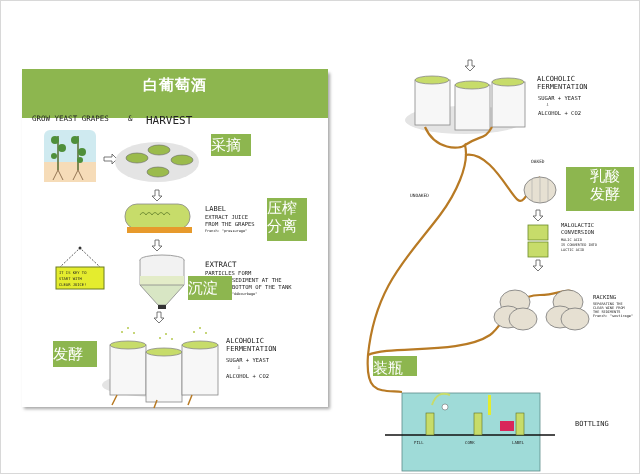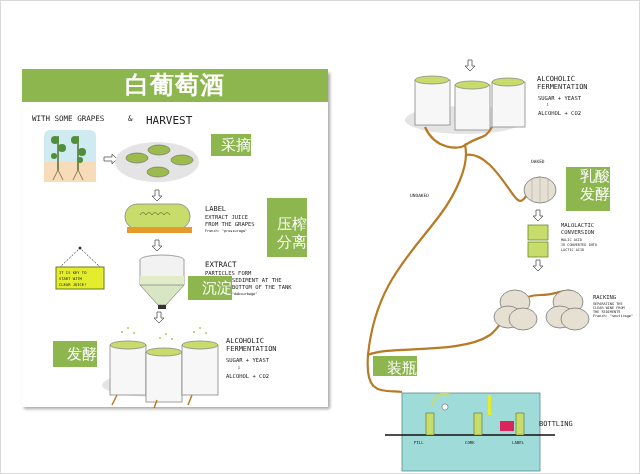--- a/index.html
+++ b/index.html
@@ -2,37 +2,37 @@
 <html><head>
 <meta charset="utf-8">
 <style>
   html, body { margin:0; padding:0; }
   body { width:640px; height:474px; background:#ffffff; position:relative; overflow:hidden;
          font-family:"DejaVu Sans", sans-serif; }
   .frame { position:absolute; left:0; top:0; width:638px; height:472px; border:1px solid #d8d8d8; }
   .abs { position:absolute; }
   .panel { position:absolute; left:22px; top:71px; width:306px; height:336px; background:#fff;
            box-shadow: 2px 2px 3px rgba(0,0,0,0.35); }
-  .title-bar { position:absolute; left:22px; top:69px; width:306px; height:33px; background:#8db64f;
-               color:#fff; font-size:24px; font-weight:bold; text-align:center; line-height:33px; letter-spacing:1px;}
-  .tag { position:absolute; background:#8db64f; color:#fff; font-size:15px; text-align:right; line-height:1.2; }
+  .title-bar { position:absolute; left:22px; top:69px; width:306px; height:49px; background:#8db64f;
+               color:#fff; font-size:15px; font-weight:bold; text-align:center; line-height:33px; letter-spacing:1px;}
+  .tag { position:absolute; background:#8db64f; color:#fff; font-size:15px; text-align:left; line-height:1.2; }
   .hand { position:absolute; font-family:"DejaVu Sans Mono", monospace; color:#222; white-space:nowrap; }
   .h-lg { font-size:9px; }
   .h-sm { font-size:5.5px; }
   .h-xs { font-size:3.5px; }
 </style>
 </head>
 <body>
 
 <div class="frame"></div>
 
 <div class="panel"></div>
 <div class="title-bar">白葡萄酒</div>
 
-<div class="hand h-lg abs" style="left:32px;top:114px;font-size:7.5px;">WITH SOME GRAPES</div>
+<div class="hand h-lg abs" style="left:32px;top:114px;font-size:7.5px;">GROW YEAST GRAPES</div>
 <div class="hand h-lg abs" style="left:128px;top:114px;font-size:7.5px;">&amp;</div>
 <div class="hand h-lg abs" style="left:146px;top:114px;font-size:11px;">HARVEST</div>
 
 <svg class="abs" style="left:22px;top:100px" width="310" height="310">
 
   <g>
     <rect x="22" y="30" width="52" height="52" rx="6" fill="#cfeaf0"></rect>
     <rect x="22" y="62" width="52" height="20" fill="#f6dcb8"></rect>
     <line x1="36" y1="36" x2="36" y2="70" stroke="#556b2f" stroke-width="1.5"></line>
     <line x1="56" y1="36" x2="56" y2="70" stroke="#556b2f" stroke-width="1.5"></line>
@@ -96,21 +96,21 @@
         <circle cx="150" cy="239" r="1"></circle>
       <circle cx="172" cy="232" r="1"></circle>
         <circle cx="178" cy="228" r="1"></circle>
         <circle cx="184" cy="233" r="1"></circle>
     </g>
     <path d="M95 295 l-5 10 M135 300 l-3 8 M170 295 l-4 10" stroke="#b87a24" stroke-width="1.5"></path>
   </g>
 </svg>
 
 <div class="tag" style="left:211px;top:134px;width:40px;height:22px;line-height:22px;">采摘</div>
-<div class="tag" style="left:267px;top:198px;width:40px;height:42px;word-break:break-all;padding-top:17px;">压榨分离</div>
+<div class="tag" style="left:267px;top:198px;width:40px;height:42px;word-break:break-all;padding-top:1px;">压榨分离</div>
 <div class="tag" style="left:188px;top:276px;width:44px;height:24px;line-height:24px;">沉淀</div>
 <div class="tag" style="left:53px;top:341px;width:44px;height:26px;line-height:26px;">发酵</div>
 
 <div class="hand abs" style="left:205px;top:205px;font-size:7px;">LABEL</div>
 <div class="hand h-sm abs" style="left:205px;top:214px;">EXTRACT JUICE</div>
 <div class="hand h-sm abs" style="left:205px;top:221px;">FROM THE GRAPES</div>
 <div class="hand h-xs abs" style="left:205px;top:229px;">French: "pressurage"</div>
 
 <div class="hand abs" style="left:205px;top:260px;font-size:7.5px;">EXTRACT</div>
 <div class="hand h-sm abs" style="left:205px;top:270px;">PARTICLES FORM</div>
@@ -184,31 +184,31 @@
 
 <div class="hand abs" style="left:537px;top:75px;font-size:7px;">ALCOHOLIC</div>
 <div class="hand abs" style="left:537px;top:83px;font-size:7px;">FERMENTATION</div>
 <div class="hand h-sm abs" style="left:538px;top:95px;">SUGAR + YEAST</div>
 <div class="hand abs" style="left:546px;top:101px;font-size:5px;">⇩</div>
 <div class="hand h-sm abs" style="left:538px;top:110px;">ALCOHOL + CO2</div>
 
 <div class="hand abs" style="left:531px;top:159px;font-size:4.5px;">OAKED</div>
 <div class="hand abs" style="left:410px;top:193px;font-size:4.5px;">UNOAKED</div>
 
-<div class="tag" style="left:566px;top:167px;width:44px;height:44px;word-break:break-all;">乳酸发酵</div>
+<div class="tag" style="left:566px;top:167px;width:44px;height:44px;word-break:break-all;padding-left:24px;">乳酸发酵</div>
 <div class="tag" style="left:373px;top:356px;width:44px;height:20px;line-height:24px;">装瓶</div>
 
 <div class="hand abs" style="left:561px;top:222px;font-size:5.5px;">MALOLACTIC</div>
 <div class="hand abs" style="left:561px;top:229px;font-size:5.5px;">CONVERSION</div>
 <div class="hand h-xs abs" style="left:561px;top:238px;">MALIC ACID</div>
 <div class="hand h-xs abs" style="left:561px;top:243px;">IS CONVERTED INTO</div>
 <div class="hand h-xs abs" style="left:561px;top:248px;">LACTIC ACID</div>
 
 <div class="hand abs" style="left:593px;top:294px;font-size:5.5px;">RACKING</div>
 <div class="hand h-xs abs" style="left:593px;top:302px;">SEPARATING THE</div>
 <div class="hand h-xs abs" style="left:593px;top:306px;">CLEAR WINE FROM</div>
 <div class="hand h-xs abs" style="left:593px;top:310px;">THE SEDIMENTS</div>
 <div class="hand h-xs abs" style="left:593px;top:314px;">French: "soutirage"</div>
 
-<div class="hand abs" style="left:539px;top:420px;font-size:7px;">BOTTLING</div>
+<div class="hand abs" style="left:539px;top:420px;font-size:7px;padding-left:36px;">BOTTLING</div>
 <div class="hand abs" style="left:414px;top:440px;font-size:4px;">FILL</div>
 <div class="hand abs" style="left:465px;top:440px;font-size:4px;">CORK</div>
 <div class="hand abs" style="left:512px;top:440px;font-size:4px;">LABEL</div>
 
 </body></html>

